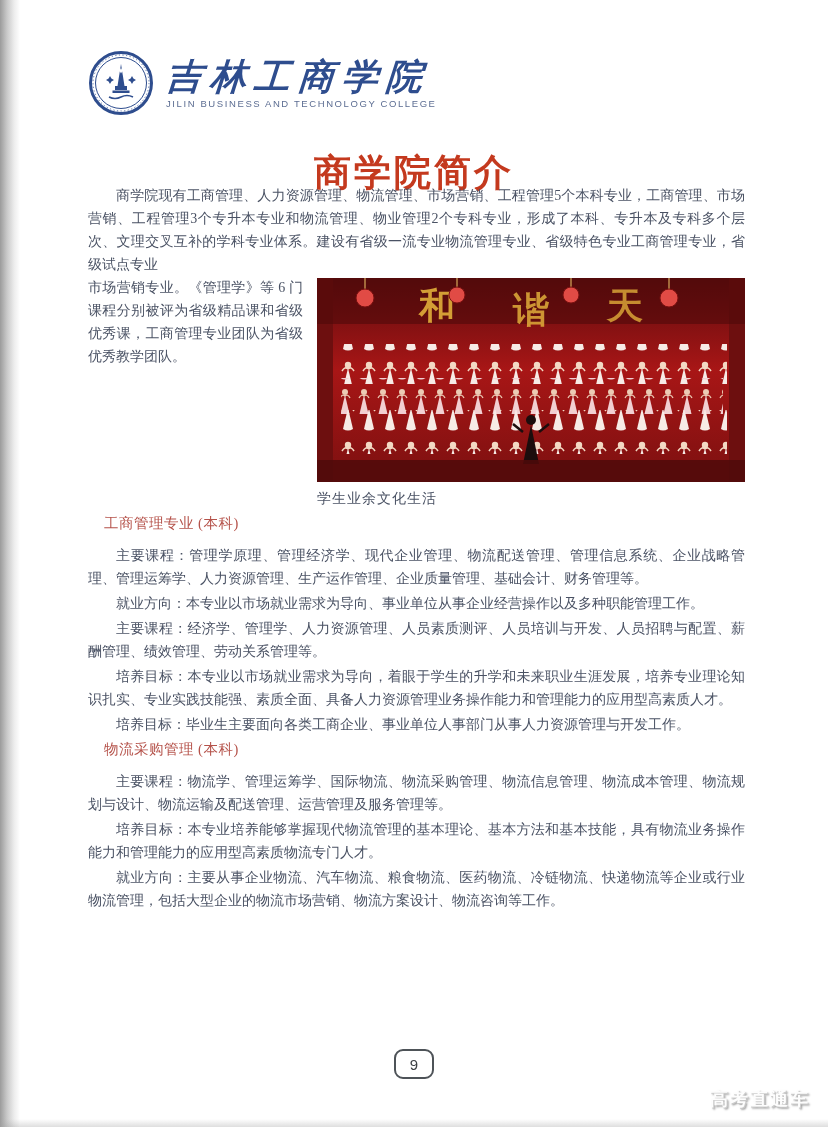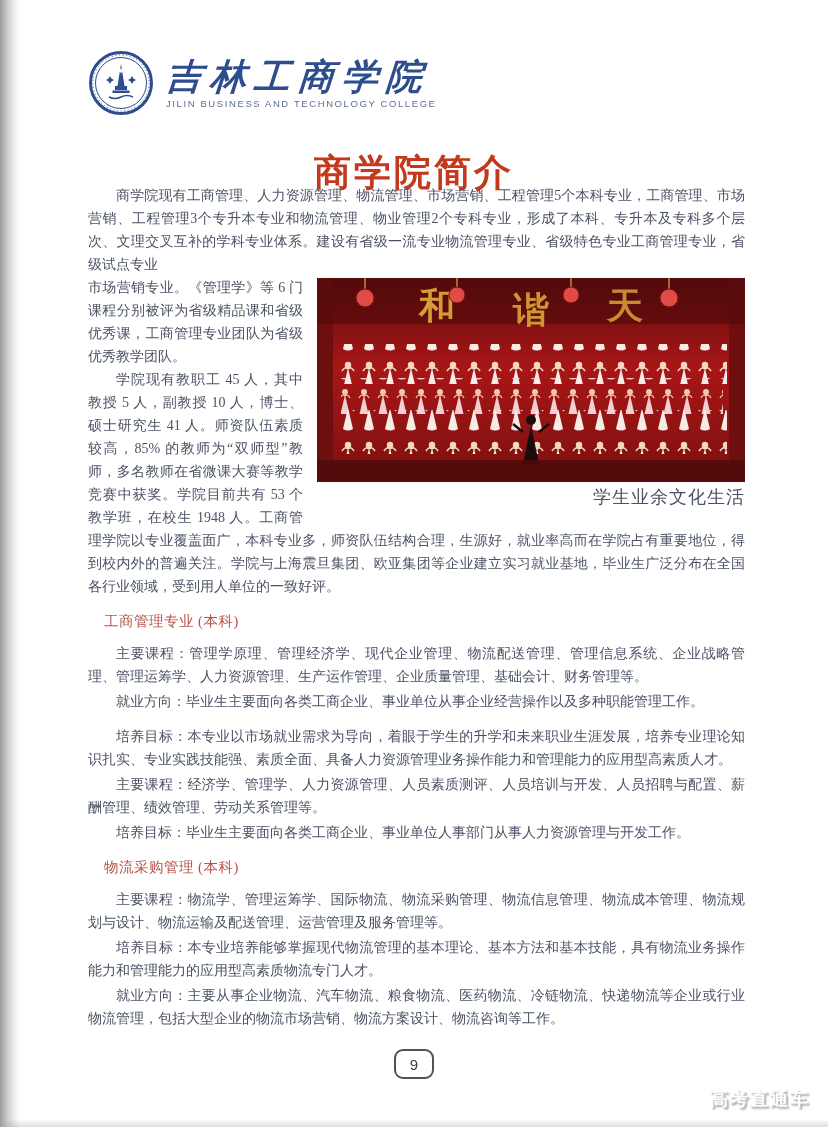--- a/index.html
+++ b/index.html
@@ -63,25 +63,25 @@
   }
   p.para{margin:0;}
   p.indent{text-indent:2em;}
   figure.photo{
     float:right;
     width:428px;
     margin:2px 0 2px 14px;
   }
   figure.photo svg{display:block;}
   figure.photo figcaption{
-    text-align:right;font-size:18px;color:var(--text_color);
-    margin-top:5px;letter-spacing:1px;font-family:Liberation Mono, monospace;
+    text-align:left;font-size:14px;color:var(--text_color);
+    margin-top:5px;letter-spacing:1px;
   }
   .after-intro{clear:both;}
-  .section{margin-top:12px;}
+  .section{margin-top:0;}
   .section h3{
     font-size:14.5px;font-weight:normal;
     color:var(--heading_color);
     padding-left:1.1em;
     margin-bottom:9px;letter-spacing:.5px;
   }
   .section p.para{margin-bottom:2px;}
   
   .page-number{
     position:absolute;left:50%;bottom:48px;transform:translateX(-50%);
@@ -177,33 +177,32 @@
           <circle cx="214" cy="142" r="5"></circle>
           <path d="M214 147 L222 186 L206 186 Z"></path>
           <path d="M206 154 L196 146 M222 154 L232 146" stroke="#1c0d0d" stroke-width="2.5" fill="none"></path>
         </g>
         <rect x="0" y="182" width="428" height="22" fill="#4f0a0a" opacity="0.85"></rect>
       </svg>
       <figcaption>学生业余文化生活</figcaption>
     </figure>
 
     <p class="para">市场营销专业。《管理学》等 6 门课程分别被评为省级精品课和省级优秀课，工商管理专业团队为省级优秀教学团队。</p>
-    <p class="para indent">学院现有教职工 45 人，其中教授 5 人，副教授 10 人，博士、硕士研究生 41 人。师资队伍素质较高，85% 的教师为“双师型”教师，多名教师在省微课大赛等教学竞赛中获奖。学院目前共有 53 个教学班，在校生 1948 人。工商管理学院以专业覆盖面广，本科专业多，师资队伍结构合理，生源好，就业率高而在学院占有重要地位，得到校内外的普遍关注。学院与上海震旦集团、欧亚集团等企业建立实习就业基地，毕业生广泛分布在全国各行业领域，受到用人单位的一致好评。</p>
 
     <div class="after-intro"></div>
 
     <div class="section">
       <h3>工商管理专业 (本科)</h3>
       <p class="para indent">主要课程：管理学原理、管理经济学、现代企业管理、物流配送管理、管理信息系统、企业战略管理、管理运筹学、人力资源管理、生产运作管理、企业质量管理、基础会计、财务管理等。</p>
-      <p class="para indent">就业方向：毕业生主要面向各类工商企业、事业单位从事企业经营操作以及多种职能管理工作。</p>
+      <p class="para indent">就业方向：本专业以市场就业需求为导向、事业单位从事企业经营操作以及多种职能管理工作。</p>
     </div>
 
     <div class="section">
+      <p class="para indent">主要课程：经济学、管理学、人力资源管理、人员素质测评、人员培训与开发、人员招聘与配置、薪酬管理、绩效管理、劳动关系管理等。</p>
       <p class="para indent">培养目标：本专业以市场就业需求为导向，着眼于学生的升学和未来职业生涯发展，培养专业理论知识扎实、专业实践技能强、素质全面、具备人力资源管理业务操作能力和管理能力的应用型高素质人才。</p>
-      <p class="para indent">主要课程：经济学、管理学、人力资源管理、人员素质测评、人员培训与开发、人员招聘与配置、薪酬管理、绩效管理、劳动关系管理等。</p>
       <p class="para indent">培养目标：毕业生主要面向各类工商企业、事业单位人事部门从事人力资源管理与开发工作。</p>
     </div>
 
     <div class="section">
       <h3>物流采购管理 (本科)</h3>
       <p class="para indent">主要课程：物流学、管理运筹学、国际物流、物流采购管理、物流信息管理、物流成本管理、物流规划与设计、物流运输及配送管理、运营管理及服务管理等。</p>
       <p class="para indent">培养目标：本专业培养能够掌握现代物流管理的基本理论、基本方法和基本技能，具有物流业务操作能力和管理能力的应用型高素质物流专门人才。</p>
       <p class="para indent">就业方向：主要从事企业物流、汽车物流、粮食物流、医药物流、冷链物流、快递物流等企业或行业物流管理，包括大型企业的物流市场营销、物流方案设计、物流咨询等工作。</p>
     </div>
 

